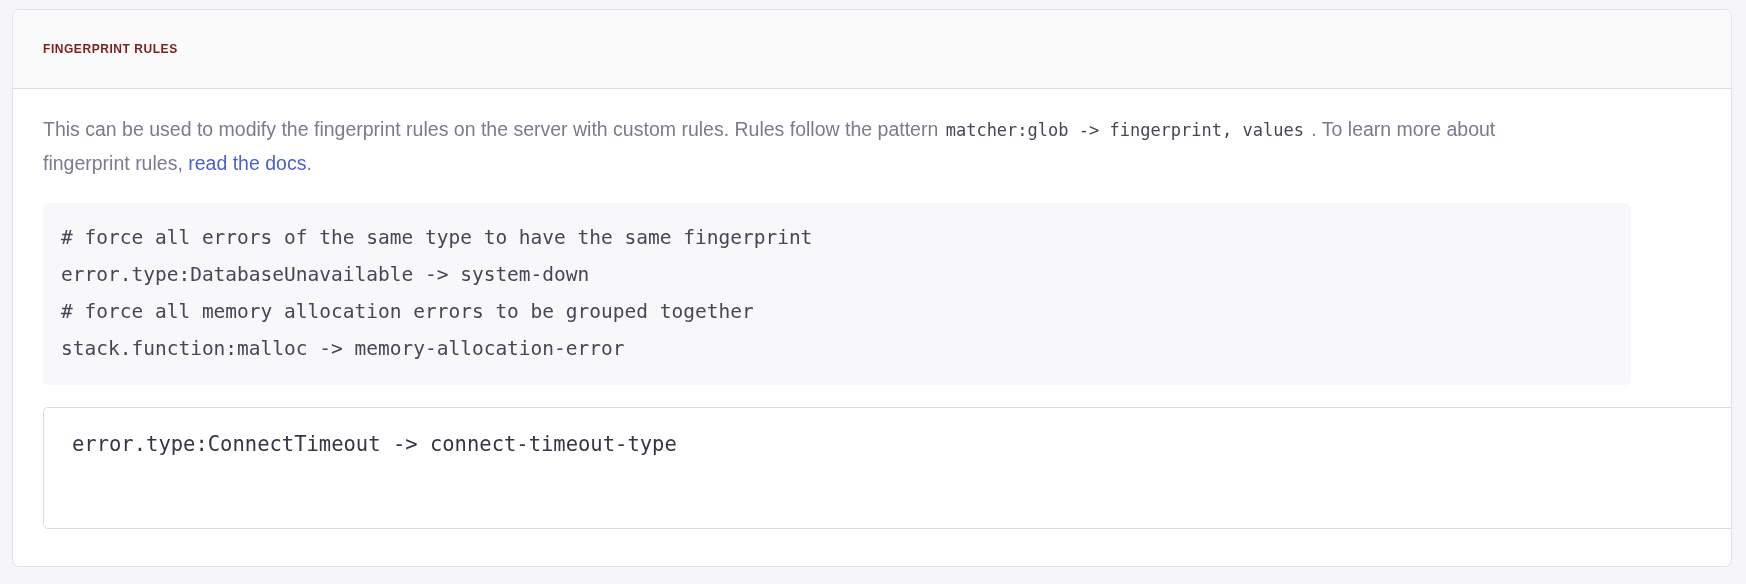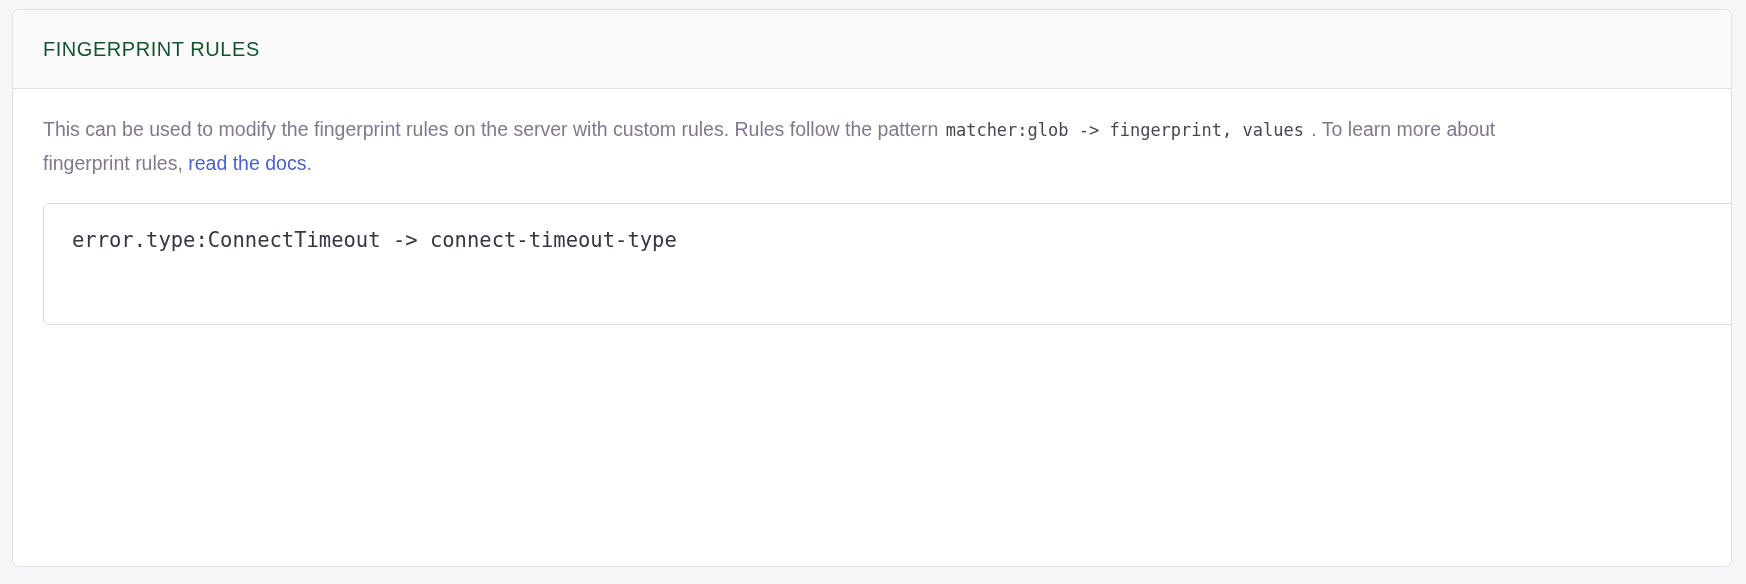--- a/index.html
+++ b/index.html
@@ -32,24 +32,24 @@
     height: 79px;
     background: #fafafb;
     border-bottom: 1px solid #dedee5;
     box-sizing: border-box;
     display: flex;
     align-items: center;
     padding: 0 30px;
   }
 
   .panel-header-title {
-    font-size: 20px;
-    font-weight: normal;
+    font-size: 12px;
+    font-weight: bold;
     letter-spacing: 0.55px;
-    color: #14532d;
+    color: #7f1d1d;
     text-transform: uppercase;
     line-height: 1;
   }
 
   .panel-body {
     padding: 24px 30px 0 30px;
   }
 
   .description {
     font-size: 19.5px;
@@ -116,17 +116,23 @@
   <div class="panel-header">
     <div class="panel-header-title">FINGERPRINT RULES</div>
   </div>
 
   <div class="panel-body">
 
     <p class="description">
       <span>This can be used to modify the fingerprint rules on the server with custom rules. Rules follow the pattern </span><span class="code-inline">matcher:glob -&gt; fingerprint, values</span><span> . To learn more about fingerprint rules, </span><a class="docs-link" href="#">read the docs</a><span>.</span>
     </p>
 
+    <div class="code-block">
+      <pre># force all errors of the same type to have the same fingerprint
+error.type:DatabaseUnavailable -&gt; system-down
+# force all memory allocation errors to be grouped together
+stack.function:malloc -&gt; memory-allocation-error</pre>
+    </div>
 
     <textarea class="rules-input" spellcheck="false" placeholder="" style="">error.type:ConnectTimeout -&gt; connect-timeout-type</textarea>
 
   </div>
 </div>
 
 </body></html>

